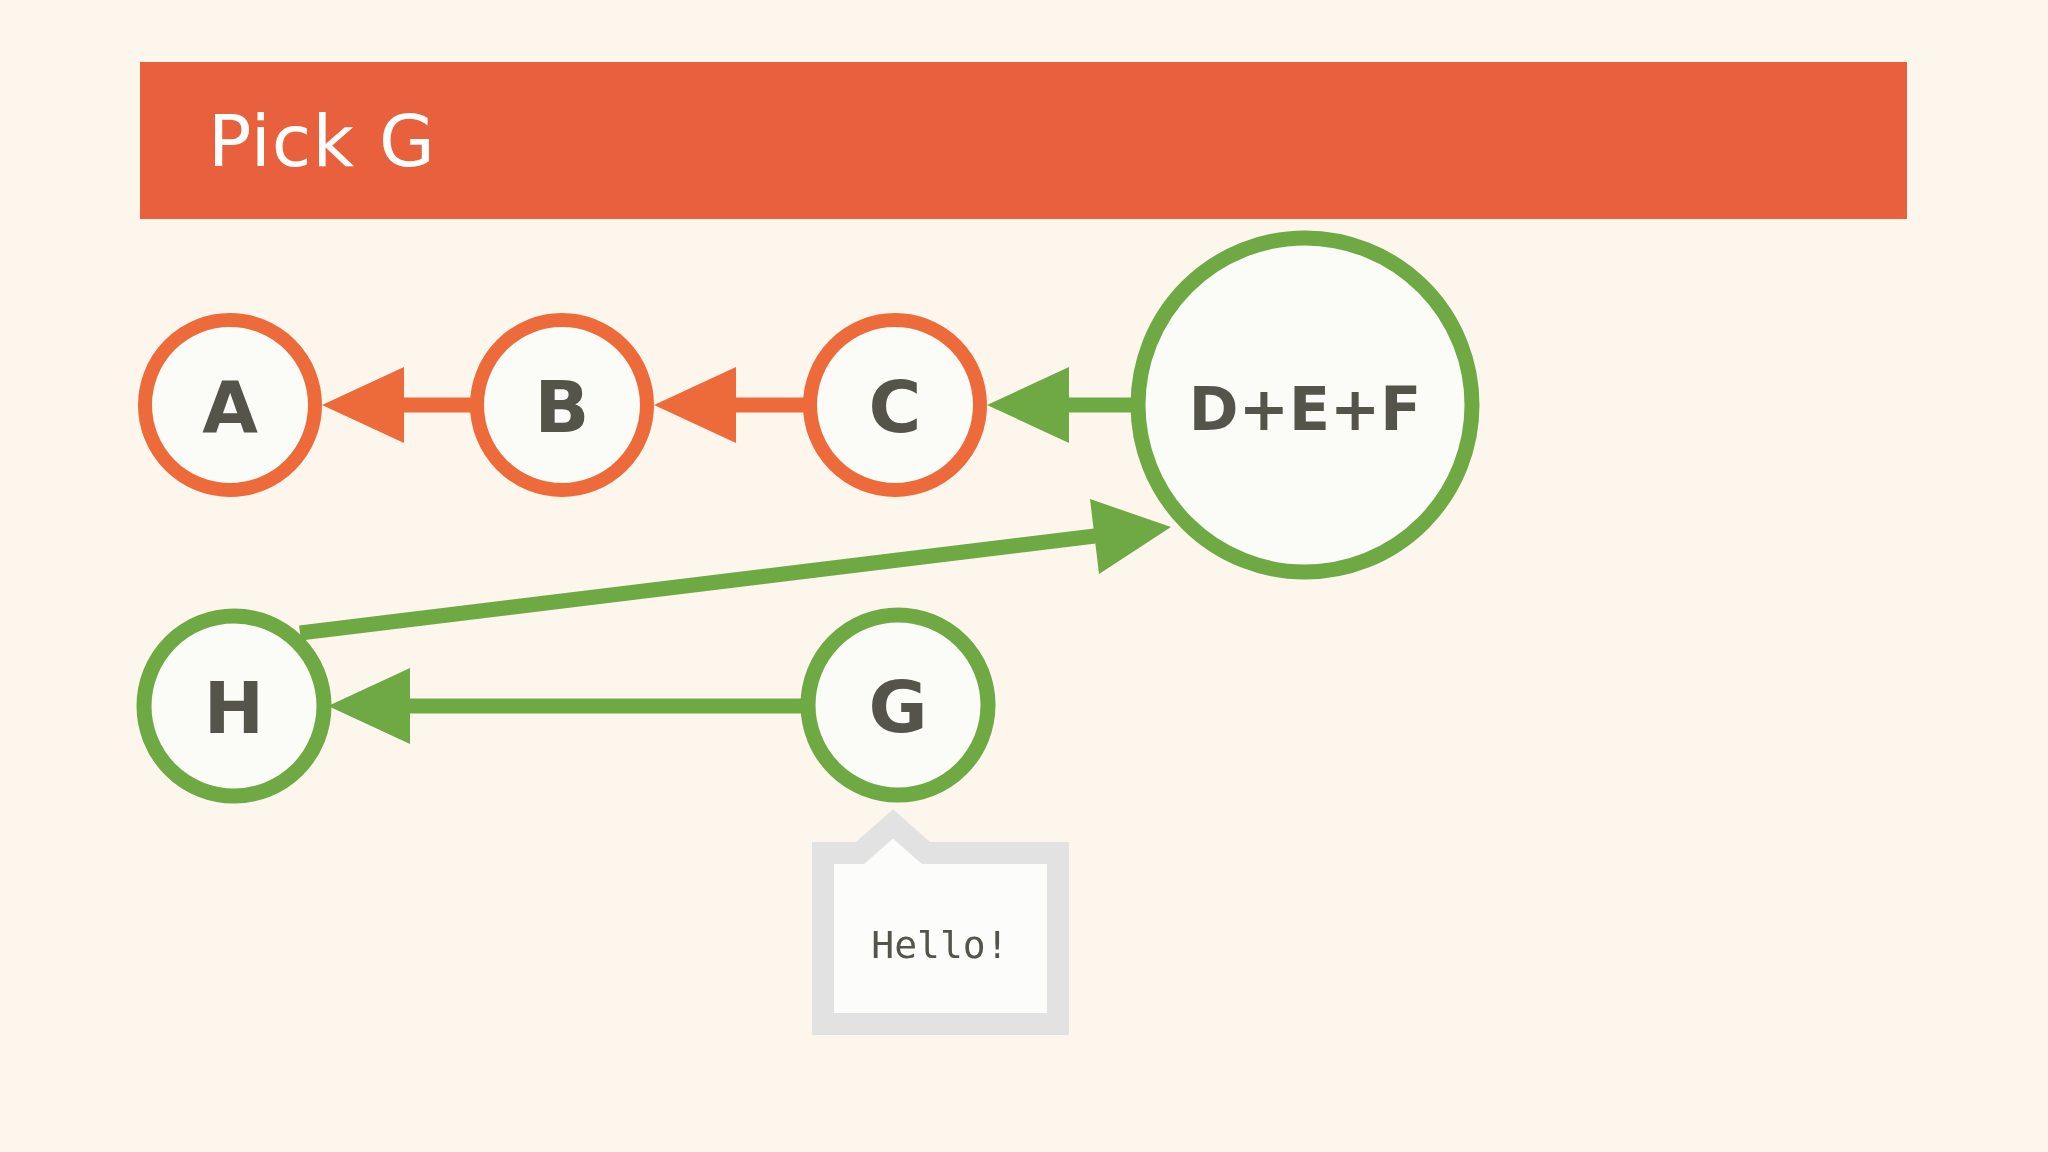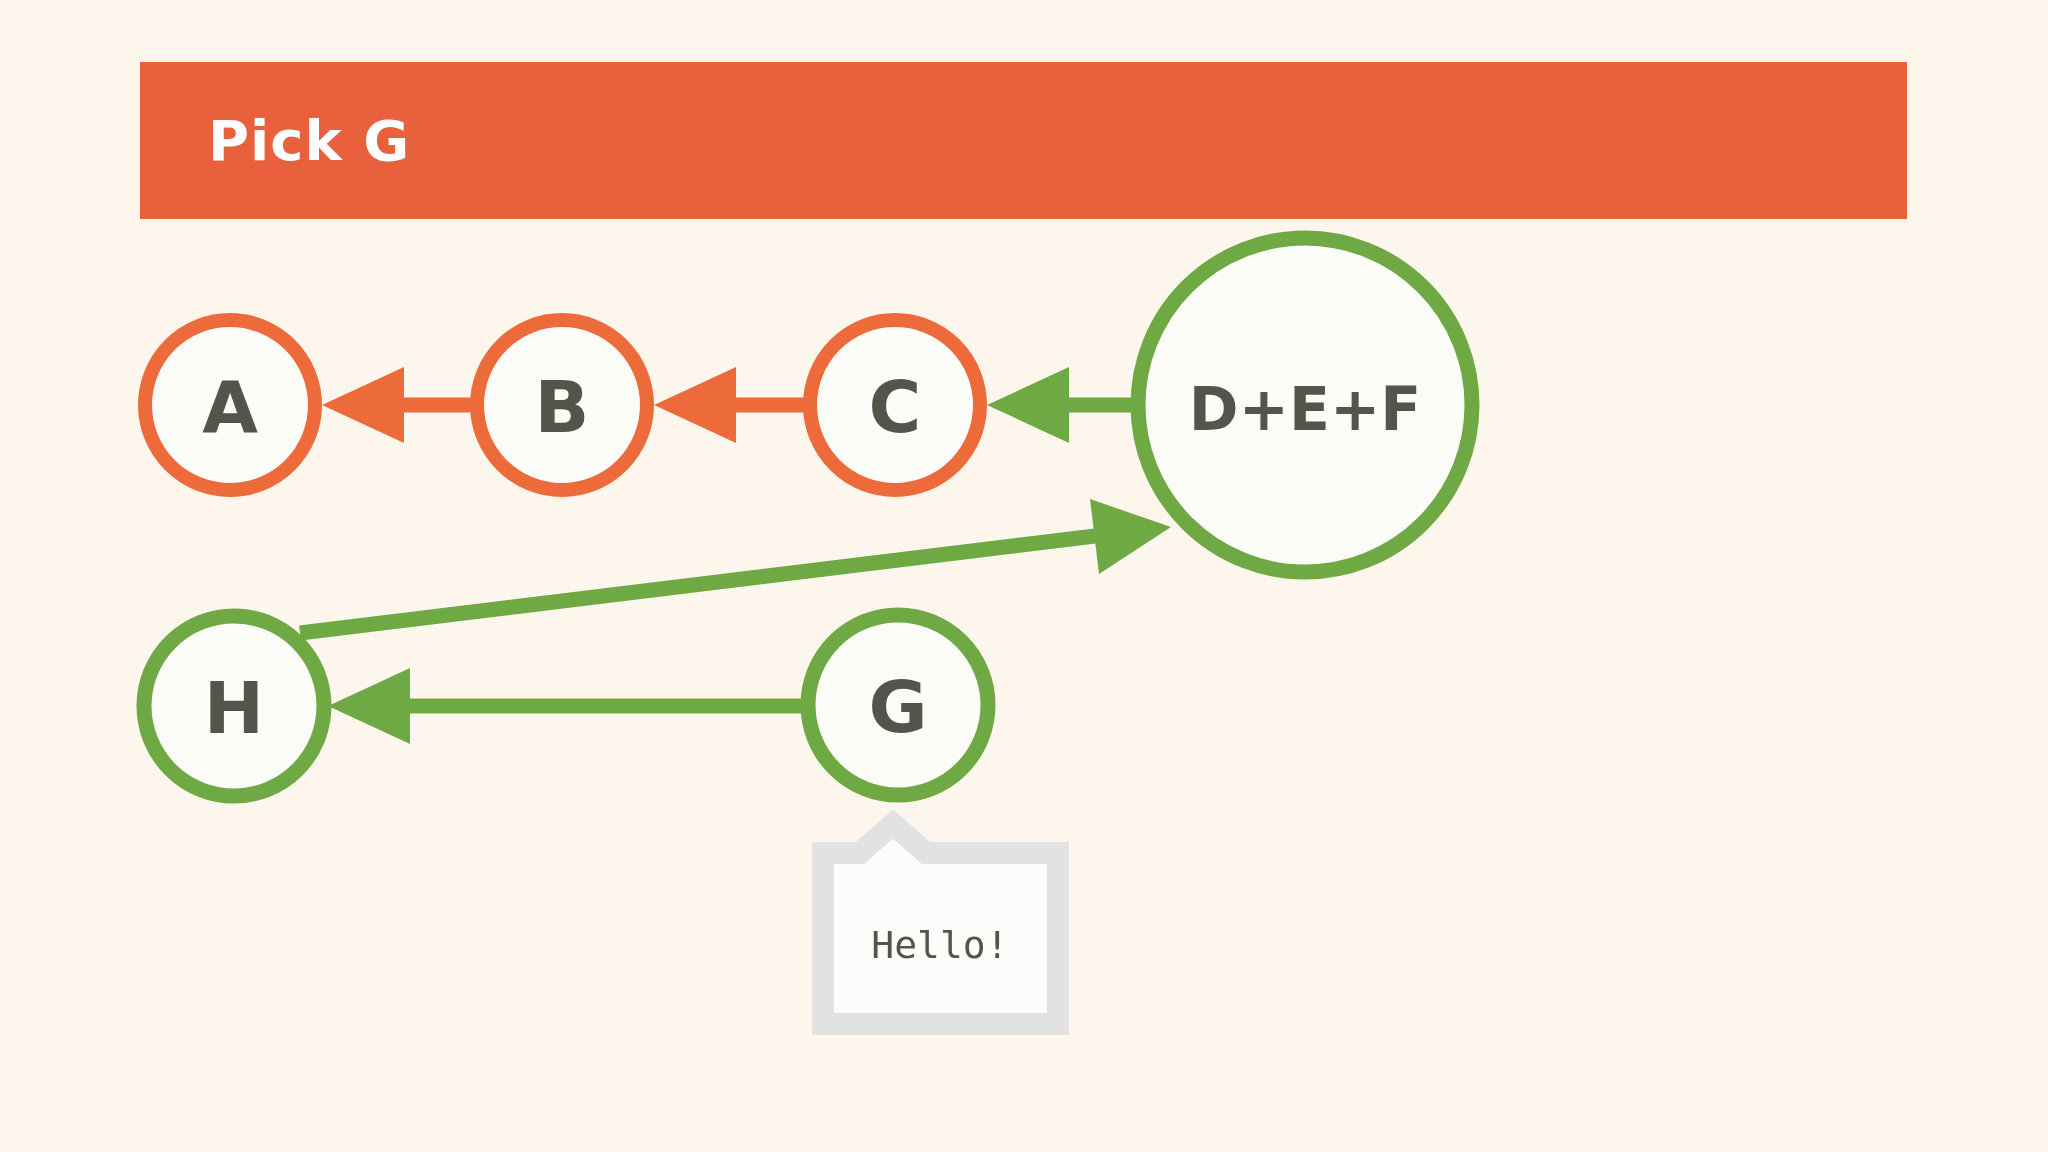--- a/index.html
+++ b/index.html
@@ -26,22 +26,22 @@
     height: 157px;
     background: #e8603c;
   }
   #banner-title {
     position: absolute;
     left: 68px;
     top: 50%;
     transform: translateY(-50%);
     color: #ffffff;
     font-family: "DejaVu Sans", sans-serif;
-    font-size: 56px;
-    font-weight: bold;
+    font-size: 72px;
+    font-weight: normal;
     letter-spacing: 1px;
     white-space: nowrap;
     line-height: 1;
     text-align: center;
   }
   #graph {
     position: absolute;
     left: 0;
     top: 0;
     width: 2048px;

